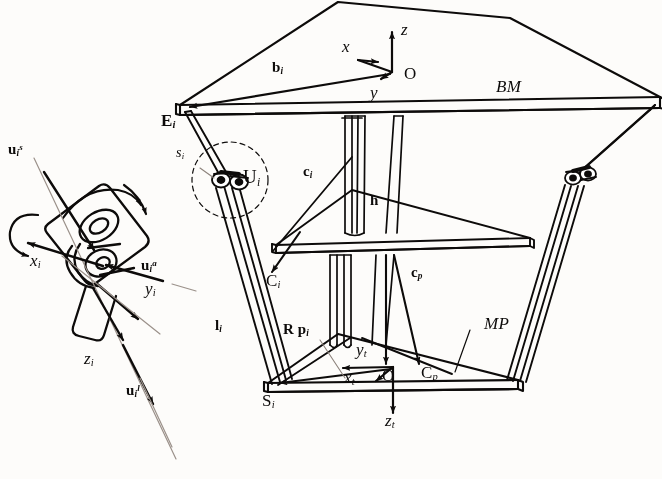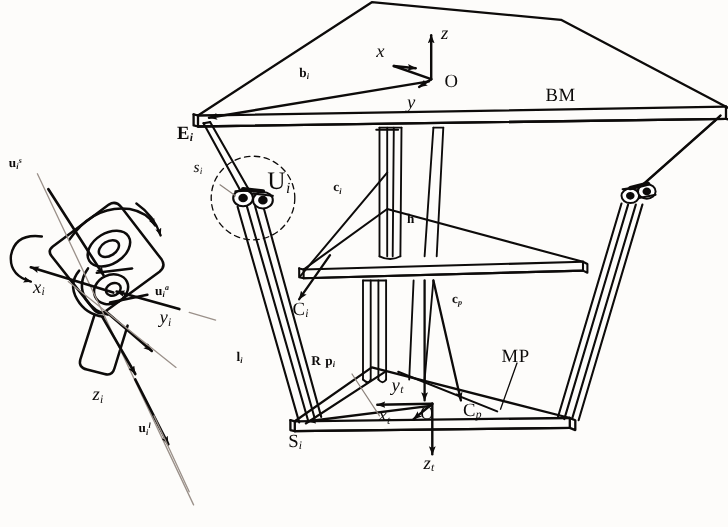--- a/index.html
+++ b/index.html
@@ -17,22 +17,22 @@
     color:#0d0b0a;
     white-space:nowrap;
     line-height:1;
     user-select:none;
   }
   .lbl .bf{font-weight:bold;font-style:normal;}
   .lbl sub{font-size:.62em;font-style:italic;vertical-align:-0.22em;margin-left:.02em;}
   .lbl sup{font-size:.60em;font-style:italic;vertical-align:0.50em;margin-left:.02em;}
   .axis{font-style:italic;font-size:17px;}
   .pt{font-style:normal;font-size:17px;}
-  .vec{font-weight:bold;font-size:12px;}
-  .mod{font-size:17px;letter-spacing:.4px;}
+  .vec{font-weight:bold;font-size:15px;}
+  .mod{font-style:italic;font-size:17px;letter-spacing:.4px;}
   .sm{font-size:14px;}
 </style>
 </head>
 <body>
 
 <div id="stage" style="background: rgb(253, 252, 250);">
 
   <svg viewBox="0 0 662 479" xmlns="http://www.w3.org/2000/svg">
     <defs>
       <marker id="ah" markerWidth="9" markerHeight="9" refX="7.4" refY="3.1" orient="auto" markerUnits="userSpaceOnUse">
@@ -265,40 +265,40 @@
       </g>
       <g stroke="#9b918a" stroke-width="1.2">
         <path d="M140,378 L172,447"></path>
       </g>
 
     </g>
   </svg>
 
   <div class="lbl mod" style="left:496px;top:78px;">BM</div>
 
-  <div class="lbl mod" style="left:456px;top:315px;">MP</div>
+  <div class="lbl mod" style="left:484px;top:315px;">MP</div>
 
   <div class="lbl axis" style="left:342px;top:38px;">x</div>
   <div class="lbl axis" style="left:370px;top:84px;">y</div>
   <div class="lbl axis" style="left:401px;top:21px;">z</div>
   <div class="lbl pt" style="left:404px;top:65px;">O</div>
 
   <div class="lbl vec" style="left:272px;top:60px;">
     <span class="bf">b</span><sub>i</sub>
   </div>
 
   <div class="lbl pt" style="left:161px;top:112px;font-weight:bold;">
     <span>E</span><sub>i</sub>
   </div>
 
   <div class="lbl sm" style="left:176px;top:146px;font-style:italic;">
     <span>s</span><sub>i</sub>
   </div>
 
-  <div class="lbl pt" style="left:243px;top:153px;font-size:23px;">
+  <div class="lbl pt" style="left:243px;top:167px;font-size:19px;">
     <span>U</span><sub>i</sub>
   </div>
 
   <div class="lbl vec" style="left:303px;top:164px;">
     <span class="bf">c</span><sub>i</sub>
   </div>
 
   <div class="lbl vec" style="left:370px;top:193px;">h</div>
 
   <div class="lbl vec" style="left:411px;top:265px;">

